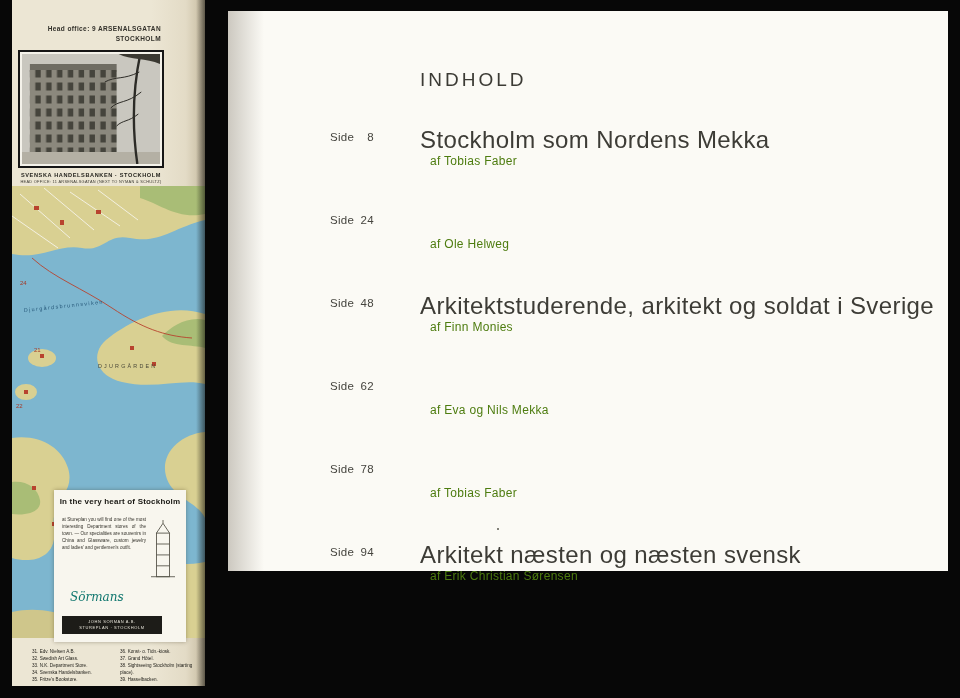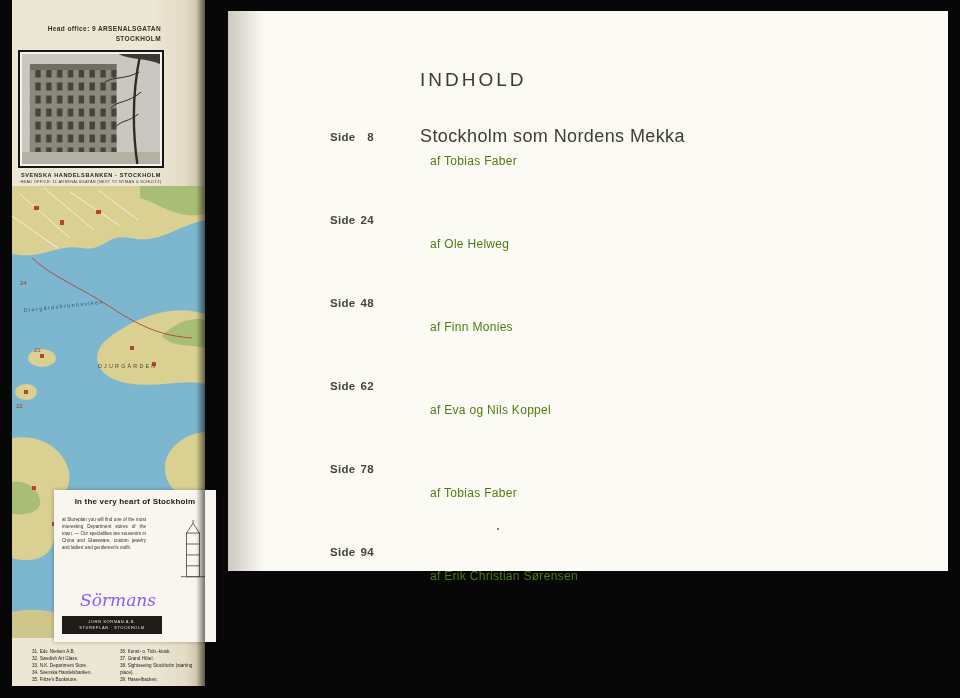--- a/index.html
+++ b/index.html
@@ -29,32 +29,32 @@
   .photo-frame svg{display:block;width:100%;height:100%;}
   .photo-caption{
     position:absolute;left:4px;top:172px;width:150px;text-align:center;color:#26251f;
   }
   .photo-caption .cap1{font-size:5.6px;letter-spacing:.6px;font-weight:bold;}
   .photo-caption .cap2{font-size:3.9px;letter-spacing:.3px;margin-top:1px;color:#3c3a32;}
   .map{position:absolute;left:0;top:186px;width:193px;height:452px;}
   .map svg{display:block;width:100%;height:100%;}
   
   .ad-box{
-    position:absolute;left:42px;top:490px;width:162px;height:152px;
+    position:absolute;left:42px;top:490px;width:132px;height:152px;
     background:#f8f6ee;box-shadow:0 0 4px rgba(40,30,10,.35);
   }
   .ad-head{margin:7px 5px 3px;text-align:center;font-size:8px;font-weight:bold;color:#191813;letter-spacing:.2px;}
   .ad-body{
     position:absolute;left:8px;top:27px;width:84px;
     font-size:4.6px;line-height:1.5;color:#35332c;text-align:justify;
   }
   .ad-sketch{position:absolute;right:4px;top:30px;width:38px;height:60px;}
   .logo-script{
-    position:absolute;left:26px;top:100px;
-    font-family:"DejaVu Serif", serif;font-style:italic;font-size:17px;color:#8b5cf6;
+    position:absolute;left:16px;top:100px;
+    font-family:"DejaVu Serif", serif;font-style:italic;font-size:12px;color:#0f766e;
   }
   .logo-band{
     position:absolute;left:8px;top:126px;width:100px;background:#1d1c18;color:#e6e3d8;
     text-align:center;font-size:4px;letter-spacing:.6px;padding:2.5px 0;line-height:1.6;
   }
   .legend{
     position:absolute;left:20px;top:648px;width:168px;display:flex;gap:8px;
     font-size:4.6px;line-height:1.55;color:#23221c;
   }
   .legend ul{list-style:none;margin:0;padding:0;width:50%;}
@@ -69,25 +69,25 @@
     background:linear-gradient(to right,rgba(70,58,40,.26),rgba(70,58,40,0));
   }
   .toc-title{
     position:absolute;left:192px;top:58px;
     font-size:19px;letter-spacing:3px;color:#3c3b35;font-weight:400;
   }
   .toc-entry{position:absolute;left:0;width:100%;height:60px;}
   .side-ref{
     position:absolute;left:102px;top:5px;width:44px;
     display:flex;justify-content:space-between;
-    font-size:11.5px;letter-spacing:.3px;color:#45443e;font-weight:bold;
+    font-size:11.5px;letter-spacing:.3px;color:#45443e;
   }
   .entry-title{
     position:absolute;left:192px;top:0;
-    font-size:18px;letter-spacing:.4px;color:#3d3c36;white-space:nowrap;font-weight:400;text-align:right;
+    font-size:24px;letter-spacing:.4px;color:#3d3c36;white-space:nowrap;font-weight:400;text-align:right;
   }
   .entry-author{
     position:absolute;left:202px;top:28px;
     font-size:12px;letter-spacing:.3px;color:#4d7c0f;
   }
   .speck{position:absolute;left:269px;top:517px;width:2px;height:2px;border-radius:50%;background:#5a584f;}
 </style>
 </head>
 <body>
 
@@ -229,41 +229,43 @@
       <span>24</span>
     </div>
     <div class="entry-author">af Ole Helweg</div>
   </div>
 
   <div class="toc-entry" style="top:281px">
     <div class="side-ref">
       <span>Side</span>
       <span>48</span>
     </div>
+    <div class="entry-title">Arkitektstuderende, arkitekt og soldat i Sverige</div>
     <div class="entry-author">af Finn Monies</div>
   </div>
 
   <div class="toc-entry" style="top:364px">
     <div class="side-ref">
       <span>Side</span>
       <span>62</span>
     </div>
-    <div class="entry-author">af Eva og Nils Koppel</div>
+    <div class="entry-author">af Eva og Nils Mekka</div>
   </div>
 
   <div class="toc-entry" style="top:447px">
     <div class="side-ref">
       <span>Side</span>
       <span>78</span>
     </div>
     <div class="entry-author">af Tobias Faber</div>
   </div>
 
   <div class="toc-entry" style="top:530px">
     <div class="side-ref">
       <span>Side</span>
       <span>94</span>
     </div>
+    <div class="entry-title">Arkitekt næsten og næsten svensk</div>
     <div class="entry-author">af Erik Christian Sørensen</div>
   </div>
 
   <div class="speck"></div>
 </div>
 
 </body></html>

